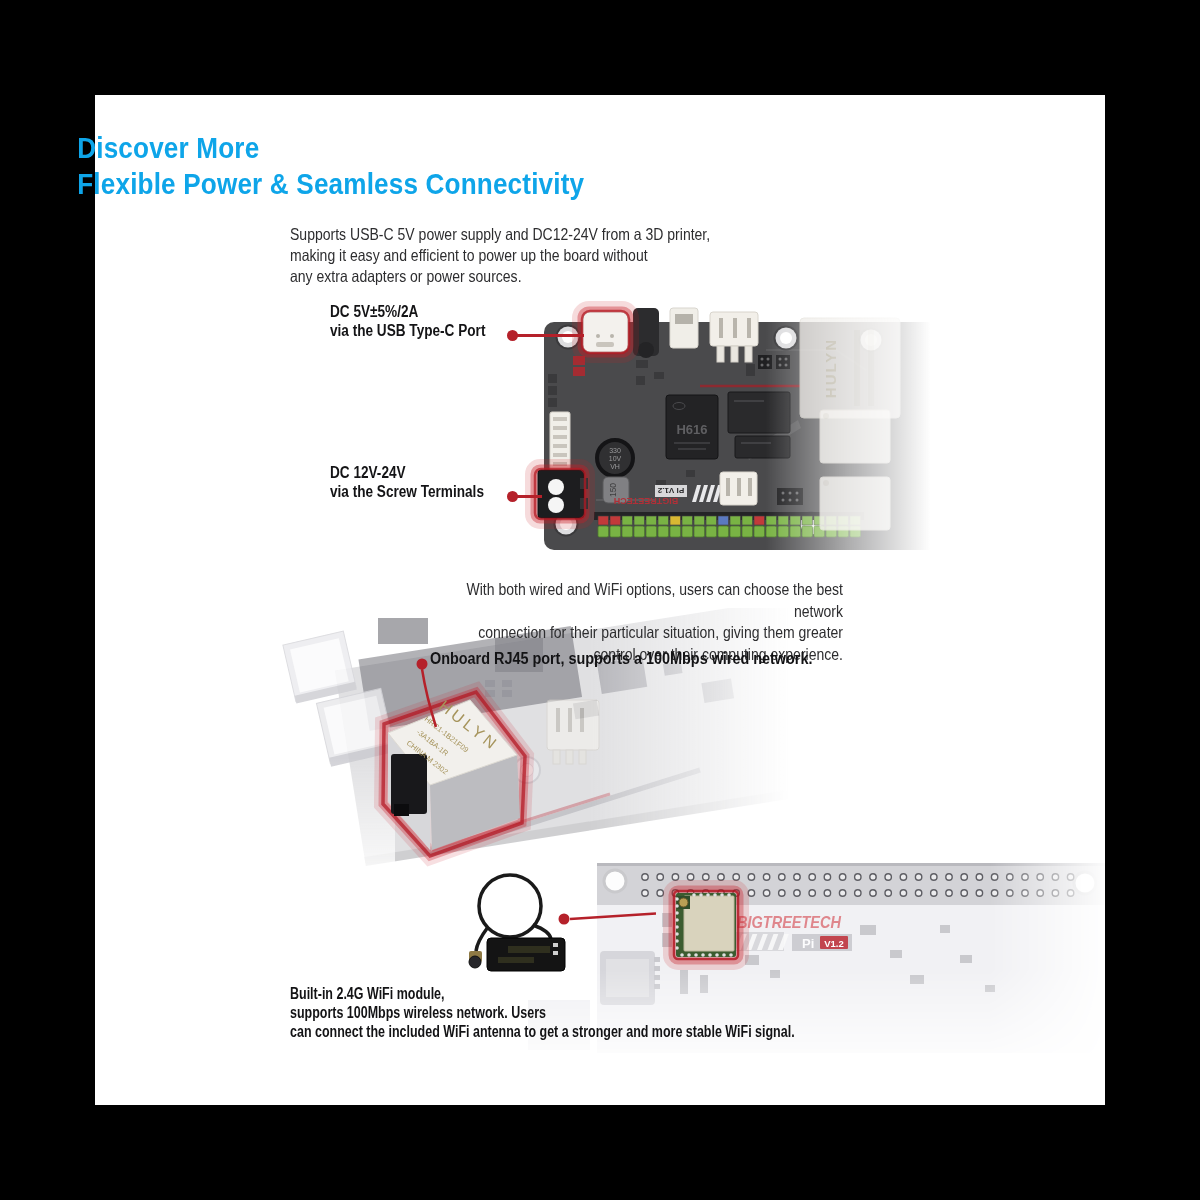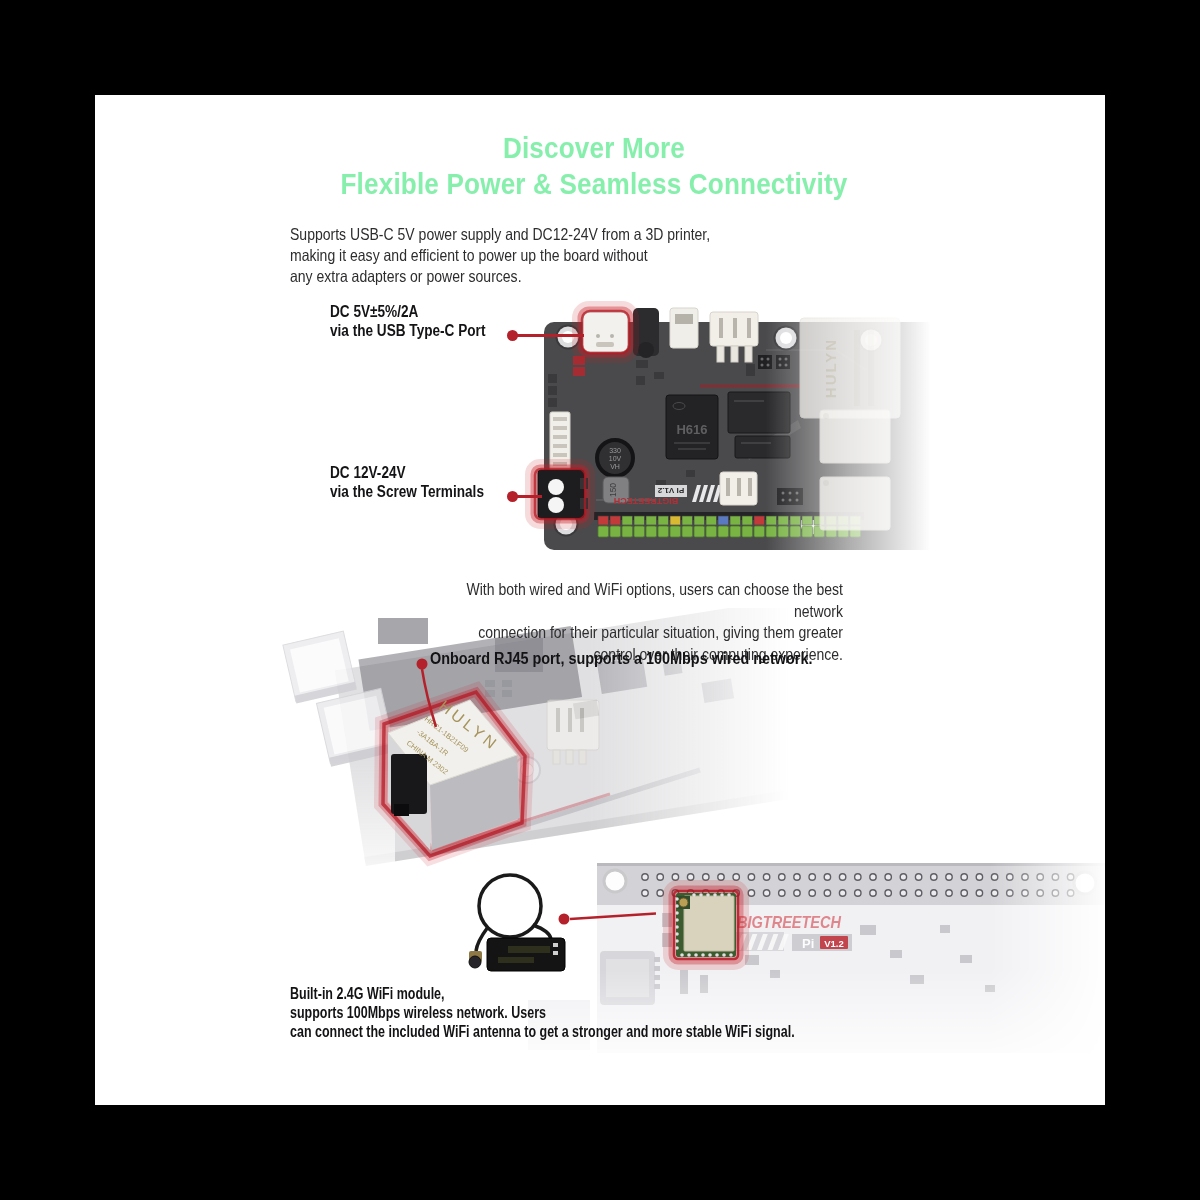--- a/index.html
+++ b/index.html
@@ -3,21 +3,21 @@
 <meta charset="utf-8">
 <style>
   html,body{margin:0;padding:0;background:#000;}
   .frame{position:relative;width:1200px;height:1200px;background:#000;overflow:hidden;
          font-family:"Liberation Sans",sans-serif;}
   .sheet{position:absolute;left:95px;top:95px;width:1010px;height:1010px;background:#fff;}
   .abs{position:absolute;}
   svg{position:absolute;display:block;overflow:visible;}
   svg text{font-family:"Liberation Sans",sans-serif;}
 
-  #title{left:0;top:130px;width:1188px;text-align:center;color:#86efac;z-index:5;}
+  #title{left:0;top:130px;width:1188px;color:#0ea5e9;z-index:5;}
   #title .tline{font-size:30px;line-height:36px;font-weight:700;letter-spacing:.2px;
                 transform:scaleX(.87);transform-origin:50% 0;}
   #intro{left:290px;top:224px;font-size:16.5px;line-height:21px;color:#2d2d2f;
          transform:scaleX(.85);transform-origin:0 0;z-index:5;white-space:nowrap;}
   .callout{font-weight:700;color:#141416;font-size:16px;line-height:19px;
            transform:scaleX(.85);transform-origin:0 0;z-index:6;white-space:nowrap;}
   #co1{left:330px;top:302px;}
   #co2{left:330px;top:463px;}
   #netp{left:340px;top:579px;width:503px;text-align:right;font-size:16.5px;line-height:21.5px;
         color:#2d2d2f;transform:scaleX(.85);transform-origin:100% 0;z-index:6;}

